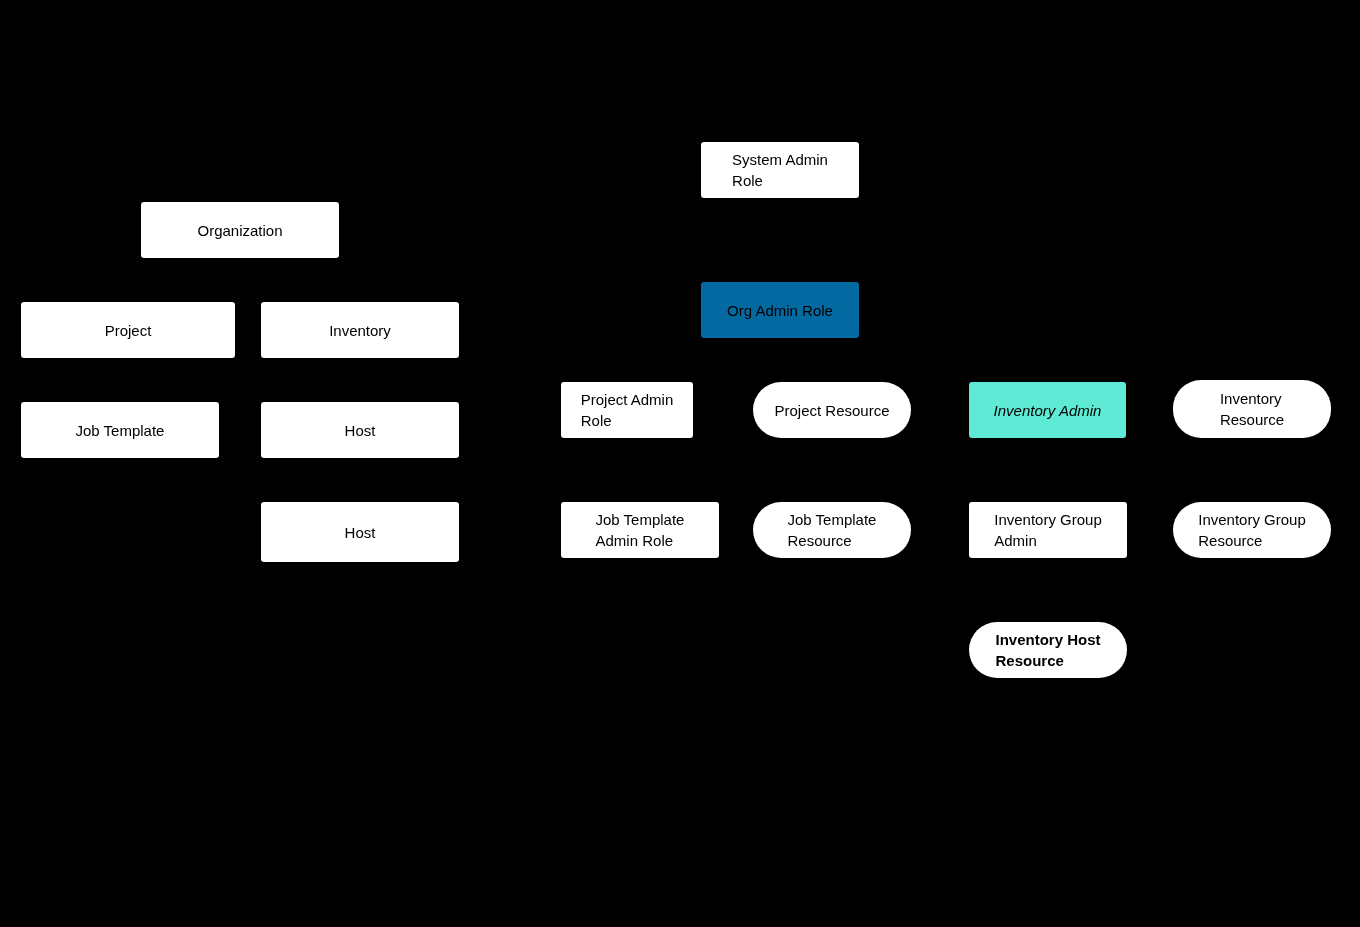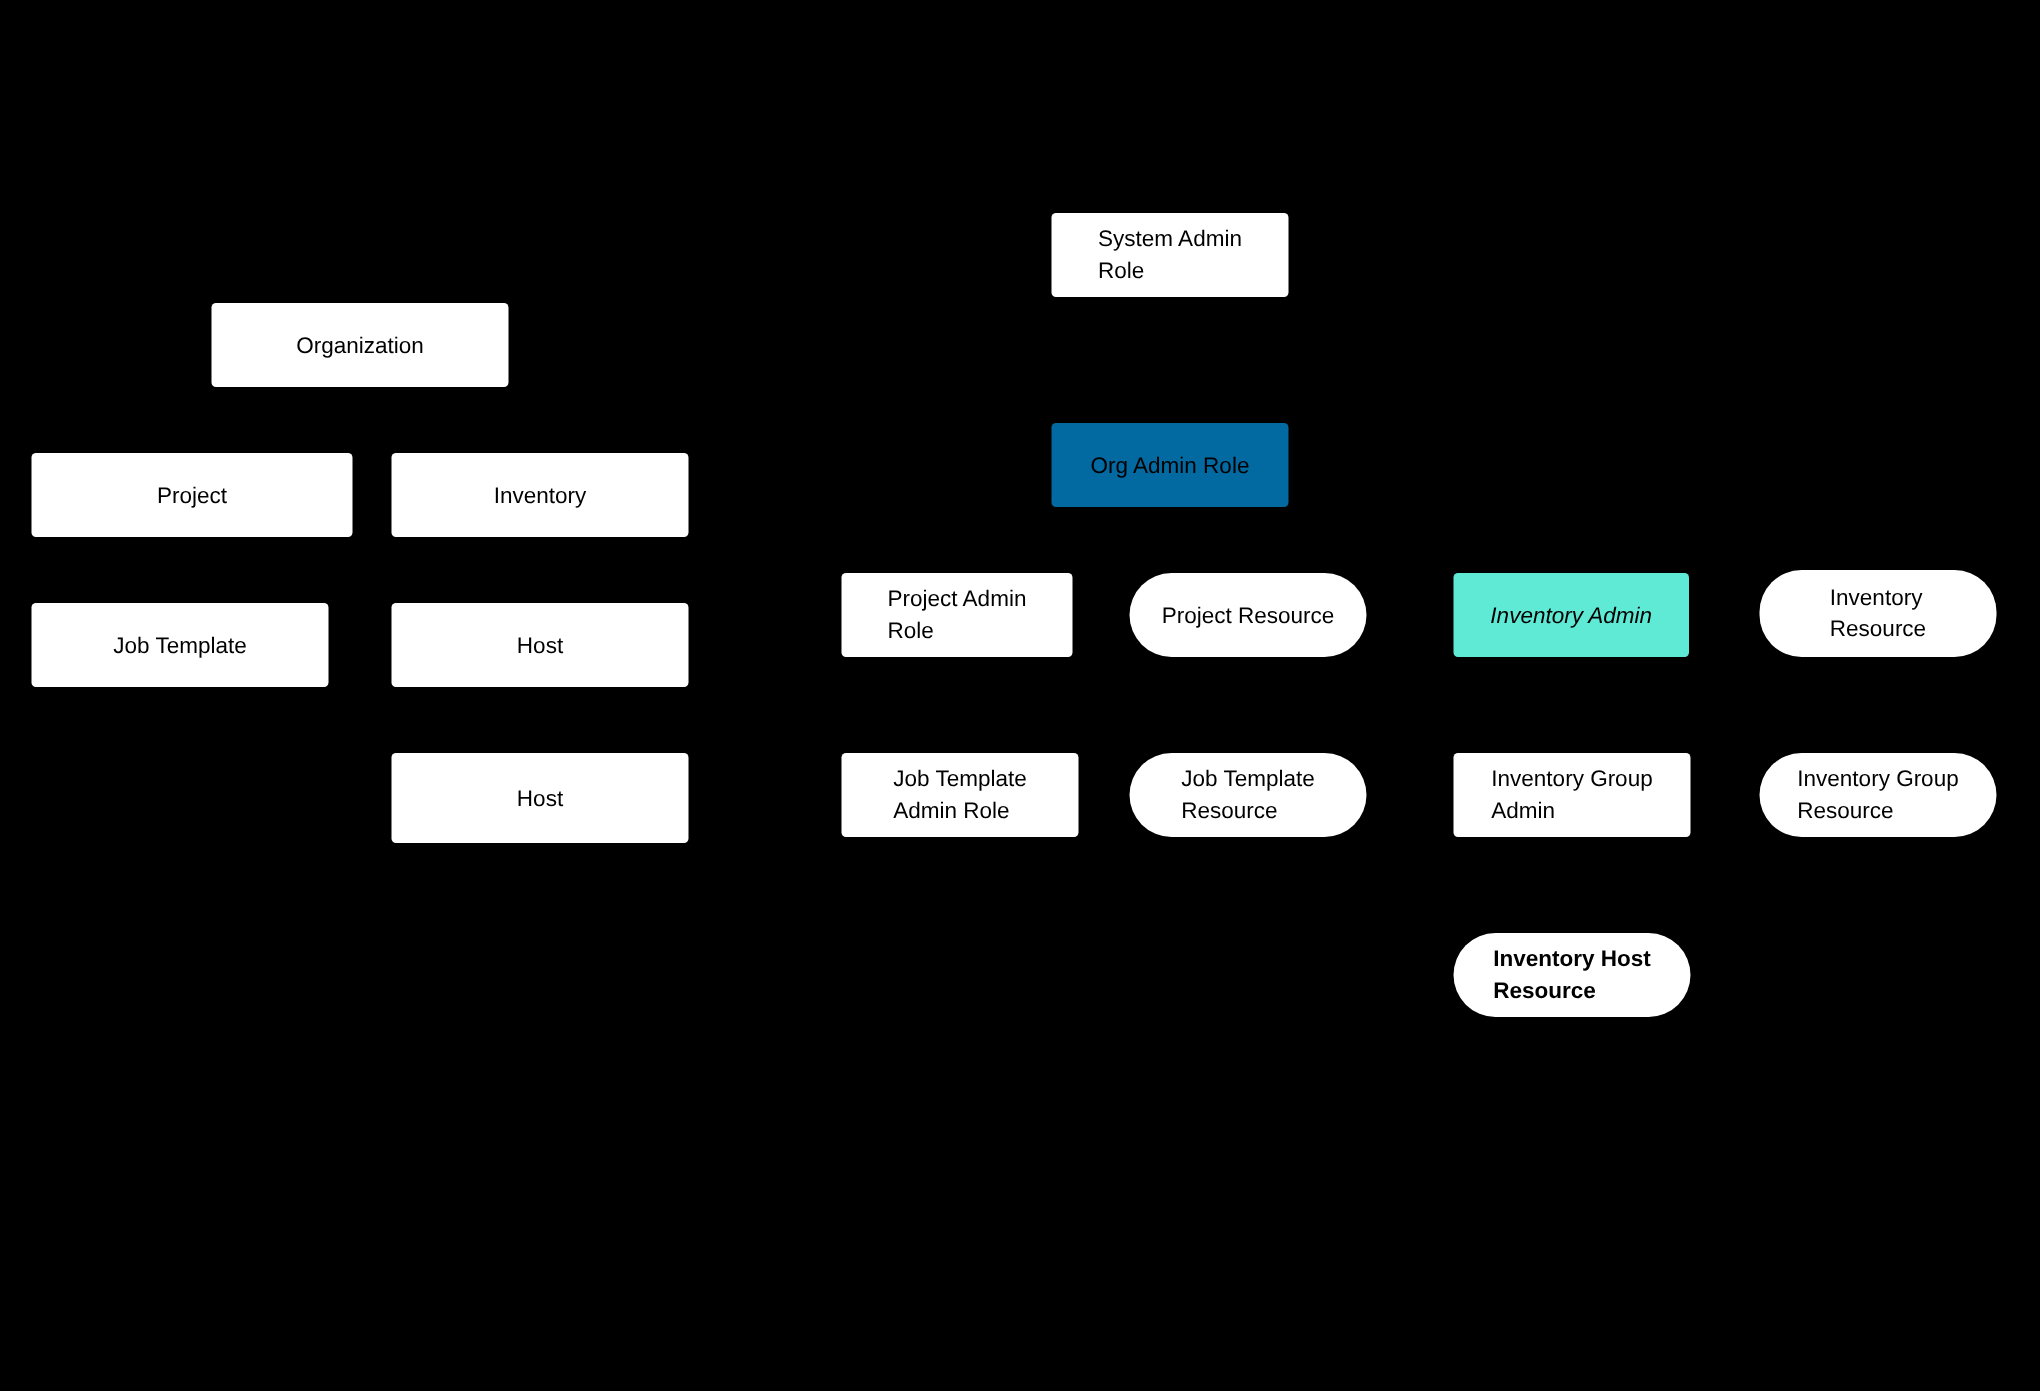--- a/index.html
+++ b/index.html
@@ -45,21 +45,21 @@
 <div class="canvas" style="background: rgb(0, 0, 0);">
     <div class="node rect" style="left: 141px; top: 202px; width: 198px; height: 56px; background: rgb(255, 255, 255); color: rgb(0, 0, 0);">Organization</div>
     <div class="node rect" style="left: 21px; top: 302px; width: 214px; height: 56px; background: rgb(255, 255, 255); color: rgb(0, 0, 0);">Project</div>
     <div class="node rect" style="left: 261px; top: 302px; width: 198px; height: 56px; background: rgb(255, 255, 255); color: rgb(0, 0, 0);">Inventory</div>
     <div class="node rect" style="left: 21px; top: 402px; width: 198px; height: 56px; background: rgb(255, 255, 255); color: rgb(0, 0, 0);">Job Template</div>
     <div class="node rect" style="left: 261px; top: 402px; width: 198px; height: 56px; background: rgb(255, 255, 255); color: rgb(0, 0, 0);">Host</div>
     <div class="node rect" style="left: 261px; top: 502px; width: 198px; height: 60px; background: rgb(255, 255, 255); color: rgb(0, 0, 0);">Host</div>
     <div class="node rect" style="left: 701px; top: 142px; width: 158px; height: 56px; background: rgb(255, 255, 255); color: rgb(0, 0, 0);">System Admin
 Role</div>
     <div class="node rect" style="left: 701px; top: 262px; width: 158px; height: 56px; background: #0369a1; color: rgb(0, 0, 0); margin-top: 20px;">Org Admin Role</div>
-    <div class="node rect" style="left: 561px; top: 382px; width: 154px; height: 56px; background: rgb(255, 255, 255); color: rgb(0, 0, 0);">Project Admin
+    <div class="node rect" style="left: 561px; top: 382px; width: 132px; height: 56px; background: rgb(255, 255, 255); color: rgb(0, 0, 0);">Project Admin
 Role</div>
     <div class="node pill" style="left: 753px; top: 382px; width: 158px; height: 56px; background: rgb(255, 255, 255); color: rgb(0, 0, 0);">Project Resource</div>
     <div class="node rect" style="left: 969px; top: 382px; width: 157px; height: 56px; background: #5eead4; color: rgb(0, 0, 0); font-style: italic;">Inventory Admin</div>
     <div class="node pill" style="left: 1173px; top: 380px; width: 158px; height: 58px; background: rgb(255, 255, 255); color: rgb(0, 0, 0);">Inventory
 Resource</div>
     <div class="node rect" style="left: 561px; top: 502px; width: 158px; height: 56px; background: rgb(255, 255, 255); color: rgb(0, 0, 0);">Job Template
 Admin Role</div>
     <div class="node pill" style="left: 753px; top: 502px; width: 158px; height: 56px; background: rgb(255, 255, 255); color: rgb(0, 0, 0);">Job Template
 Resource</div>
     <div class="node rect" style="left: 969px; top: 502px; width: 158px; height: 56px; background: rgb(255, 255, 255); color: rgb(0, 0, 0);">Inventory Group

